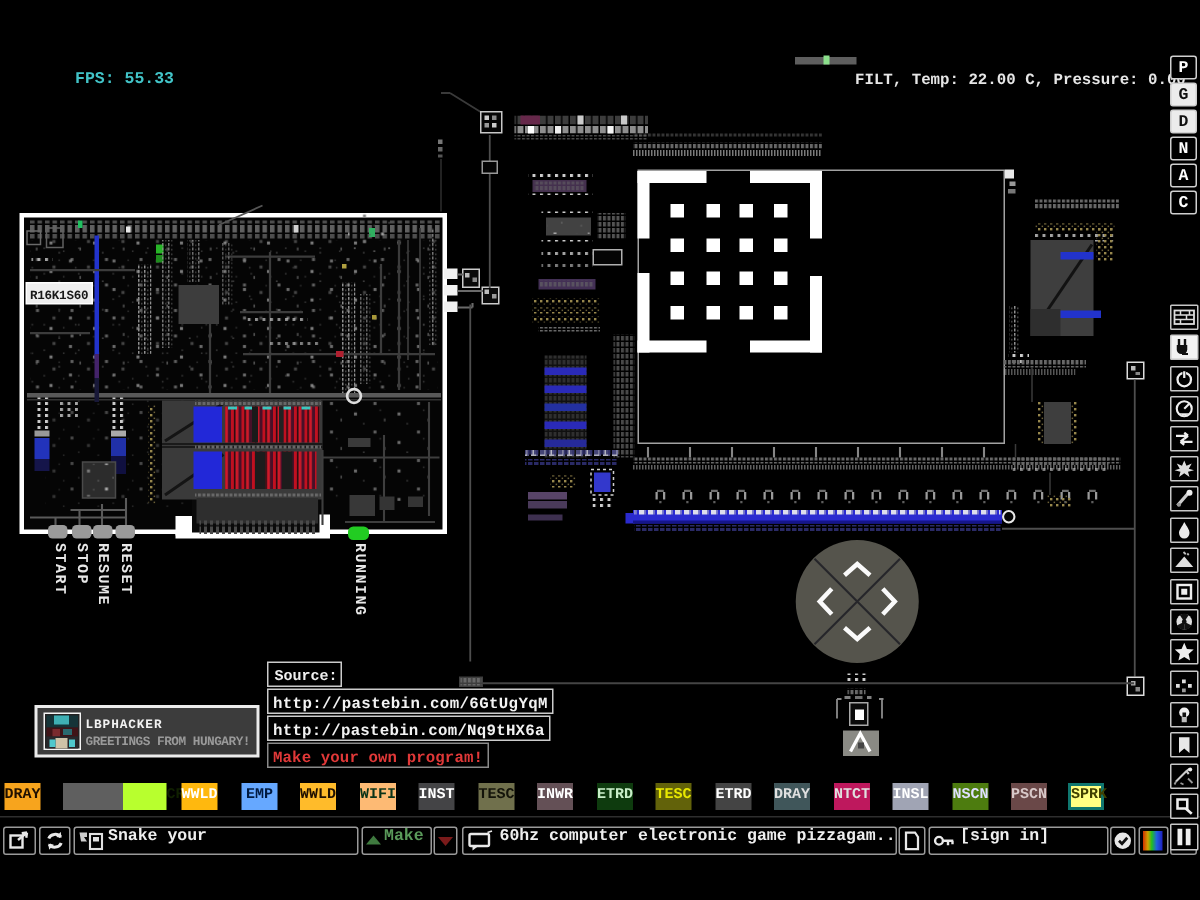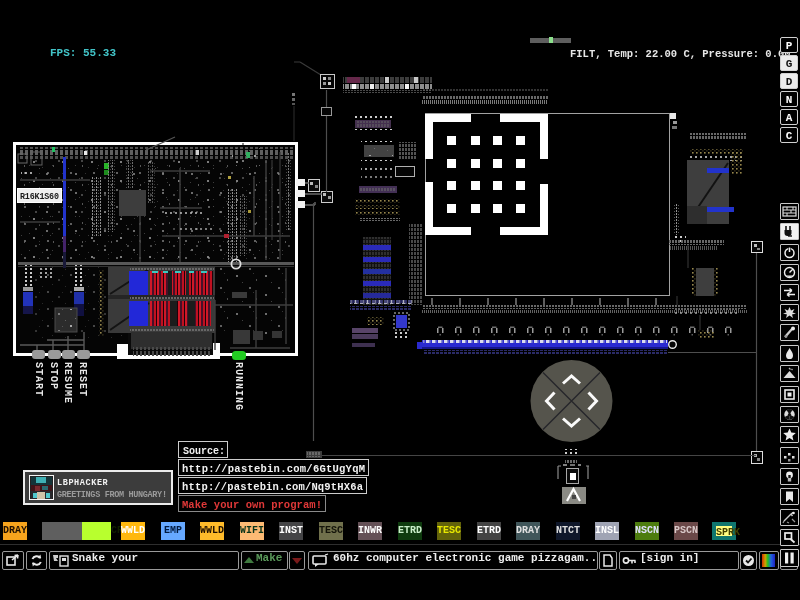--- a/index.html
+++ b/index.html
@@ -578,29 +578,29 @@
 <div class="elbtn" style="left:358px;background:#645056;color:#fff;">INWR</div>
 
 <div class="elbtn" style="left:398px;background:#0e3b0e;color:#c8eec8;">ETRD</div>
 
 <div class="elbtn" style="left:437px;background:#62620a;color:#e8e800;">TESC</div>
 
 <div class="elbtn" style="left:477px;background:#444444;color:#fff;">ETRD</div>
 
 <div class="elbtn" style="left:516px;background:#40565a;color:#e0e0e0;">DRAY</div>
 
-<div class="elbtn" style="left:556px;background:#0f172a;color:#e0e0e0;">NTCT</div>
+<div class="elbtn" style="left:556px;background:#be185d;color:#e0e0e0;">NTCT</div>
 
 <div class="elbtn" style="left:595px;background:#a0a4b4;color:#fff;">INSL</div>
 
 <div class="elbtn" style="left:635px;background:#4d7c0f;color:#e0e0ff;">NSCN</div>
 
 <div class="elbtn" style="left:674px;background:#6a4848;color:#d8c8c8;">PSCN</div>
 
-<div class="elbtn" style="left:712px;background:#ffff82;color:#404000;border:4px solid #0f766e;line-height:14px;">SPRK</div>
+<div class="elbtn" style="left:712px;background:#ffff82;color:#404000;border:2px solid #0f766e;line-height:14px;">SPRK</div>
 
 <div class="sbar" style="left:2px;width:22px;"><svg width="20" height="17" viewBox="0 0 20 17">
         <rect x="4" y="5" width="8" height="8" fill="none" stroke="#e8e8e8" stroke-width="1.6"></rect>
         <path d="M9 8 L15 3 M15 3 L11.5 3.5 M15 3 L14.5 6.5" stroke="#e8e8e8" stroke-width="1.6" fill="none"></path>
       </svg></div>
 
 <div class="sbar" style="left:26px;width:21px;"><svg width="19" height="17" viewBox="0 0 19 17">
         <path d="M5.5 7 A4.5 4 0 0 1 13.5 6" stroke="#e8e8e8" stroke-width="2" fill="none"></path>
         <path d="M13.8 10 A4.5 4 0 0 1 5.8 11" stroke="#e8e8e8" stroke-width="2" fill="none"></path>
         <path d="M13.5 2.5 L14 6.5 L10.5 6" fill="#e8e8e8"></path>

